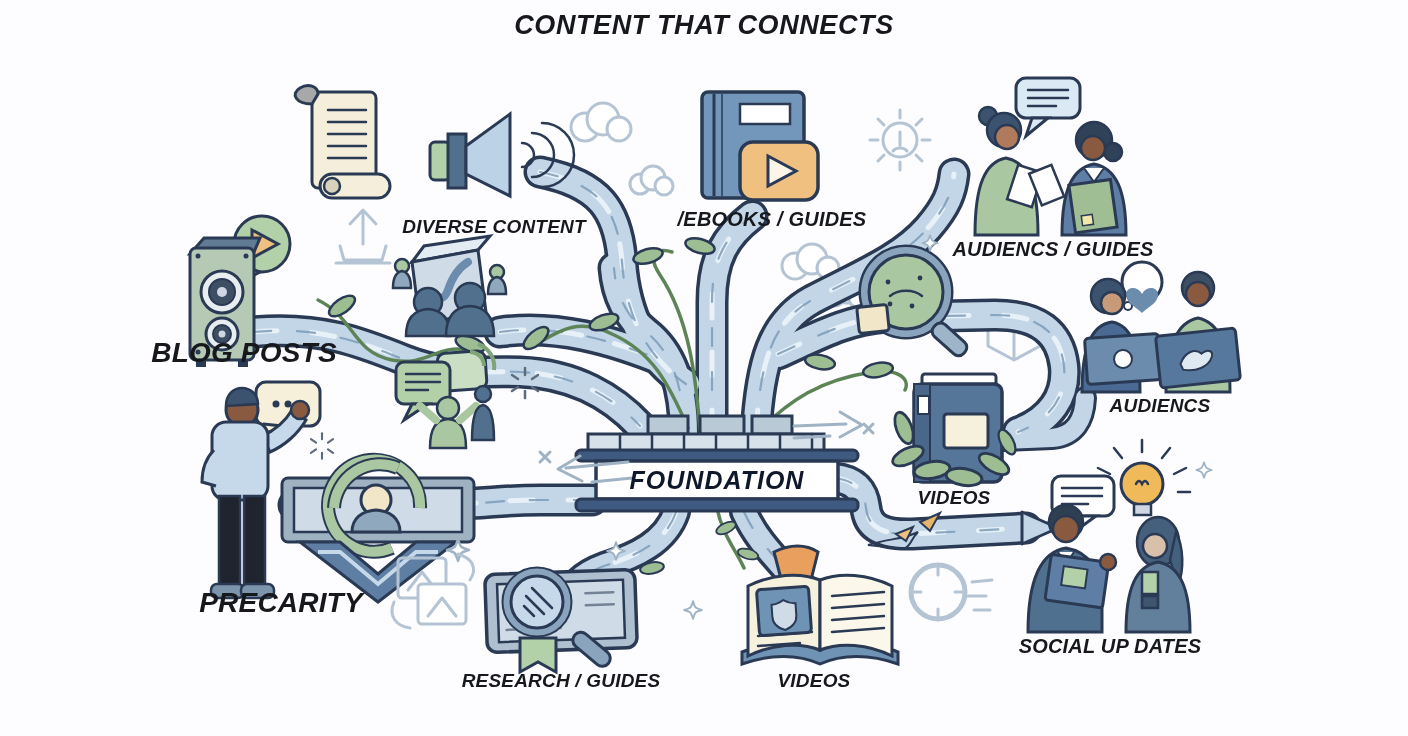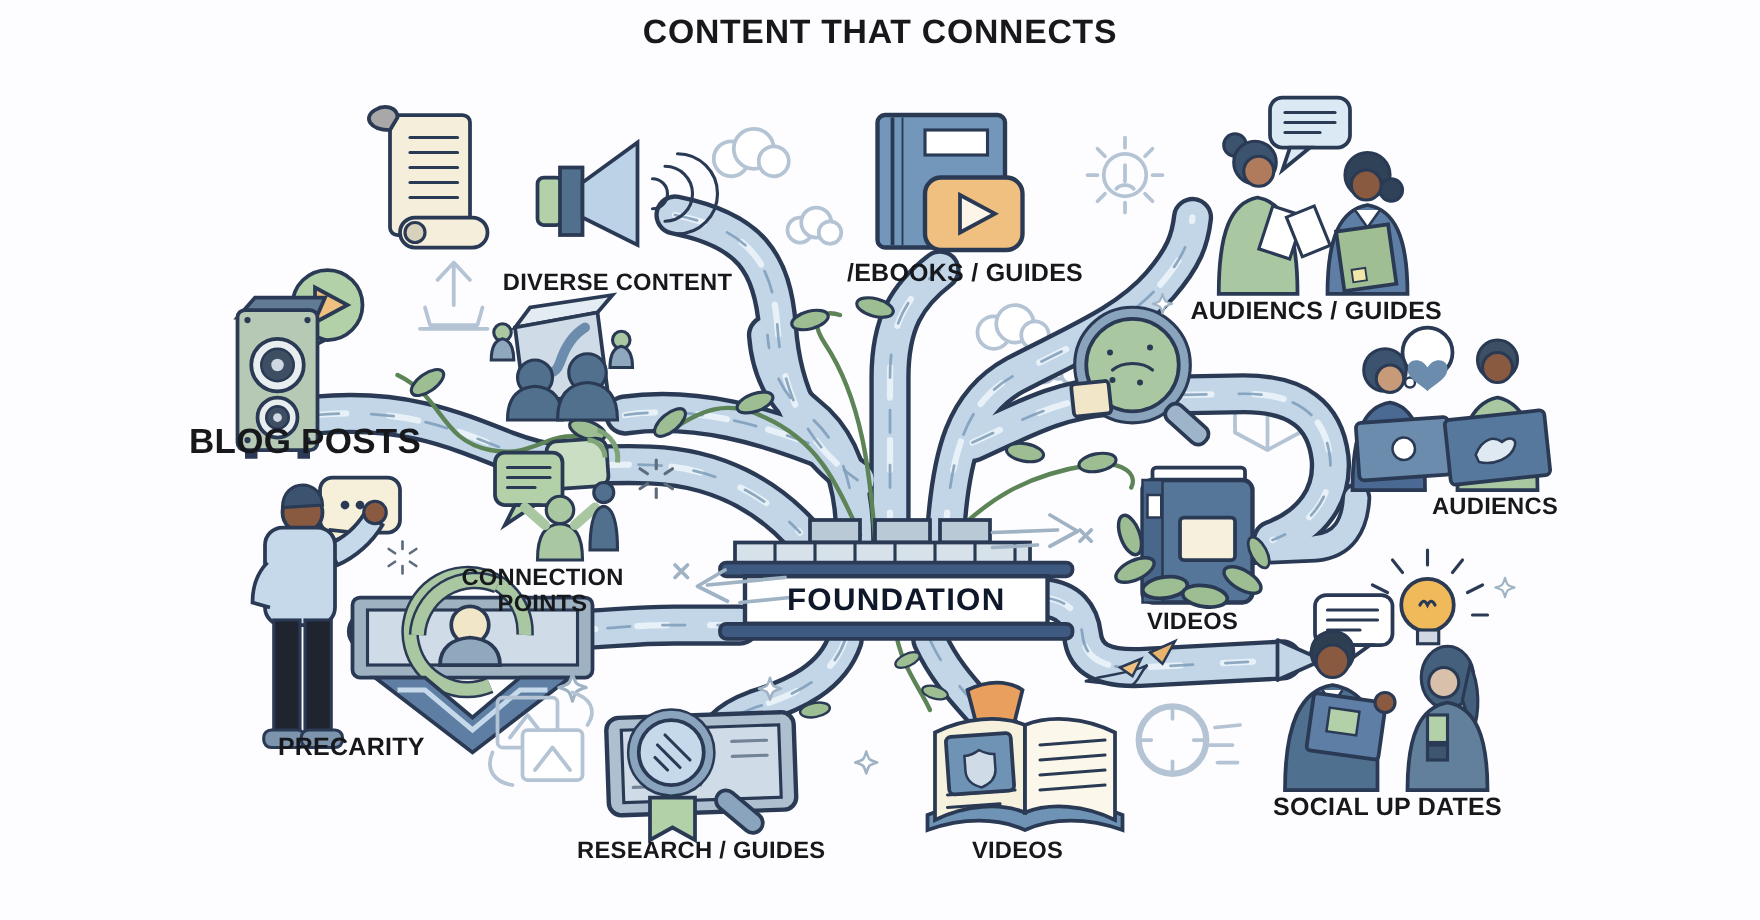--- a/index.html
+++ b/index.html
@@ -1,18 +1,18 @@
 <!DOCTYPE html>
 <html><head>
 <meta charset="utf-8">
 <style>
   html,body{margin:0;padding:0;}
   body{width:1408px;height:736px;overflow:hidden;background:#fdfdff;
        font-family:"Liberation Sans",sans-serif;position:relative;}
-  #stage{position:absolute;inset:0;width:1408px;height:736px;}
+  #stage{position:absolute;inset:0;width:1408px;height:736px;font-style:italic;}
   svg{position:absolute;left:0;top:0;}
   .lbl{position:absolute;transform:translateX(-50%);color:#17181c;font-weight:700;
        white-space:nowrap;letter-spacing:.2px;text-align:center;}
   .lbl.wrap{white-space:normal;line-height:1.12;}
   .title{font-size:27px;letter-spacing:.6px;}
   .found{font-size:25px;letter-spacing:1px;color:#0f172a;}
   .po{stroke:#2a3a54;stroke-width:33;fill:none;stroke-linecap:round;}
   .pf{stroke:#c2d6e8;stroke-width:26;fill:none;stroke-linecap:round;}
   .po2{stroke:#2a3a54;stroke-width:30;fill:none;stroke-linecap:round;}
   .pf2{stroke:#c2d6e8;stroke-width:23;fill:none;stroke-linecap:round;}
@@ -512,22 +512,21 @@
     <path d="M 920 522 L 940 513 L 930 531 Z" fill="#e8b36a" stroke="#2a3a54" stroke-width="2"></path>
     <path d="M 896 534 L 913 527 L 906 541 Z" fill="#f0c080" stroke="#2a3a54" stroke-width="2"></path>
   </g>
 </svg>
 
 <div class="lbl title" style="left:704px;top:10px;">CONTENT THAT CONNECTS</div>
 <div class="lbl" style="left:494px;top:196px;font-size:19px;margin-top:20px;">DIVERSE CONTENT</div>
 <div class="lbl" style="left:1053px;top:238px;font-size:20px;">AUDIENCS / GUIDES</div>
 <div class="lbl" style="left:772px;top:208px;font-size:20px;">/EBOOKS / GUIDES</div>
 <div class="lbl" style="left:244px;top:337px;font-size:28px;">BLOG POSTS</div>
-<div class="lbl" style="left:1160px;top:395px;font-size:19px;margin-left:36px;">AUDIENCS</div>
+<div class="lbl" style="left:1160px;top:395px;font-size:19px;">AUDIENCS</div>
 <div class="lbl found" style="left:717px;top:466px;">FOUNDATION</div>
-<div class="lbl wrap" style="left:434px;top:452px;font-size:19px;width:150px;">CONNECTION POINTS</div>
 <div class="lbl" style="left:954px;top:487px;font-size:19px;">VIDEOS</div>
-<div class="lbl" style="left:281px;top:587px;font-size:20px;">PRECARITY</div>
+<div class="lbl" style="left:281px;top:587px;font-size:28px;">PRECARITY</div>
 <div class="lbl" style="left:1110px;top:635px;font-size:20px;">SOCIAL UP DATES</div>
 <div class="lbl" style="left:561px;top:670px;font-size:19px;">RESEARCH / GUIDES</div>
 <div class="lbl" style="left:814px;top:670px;font-size:19px;">VIDEOS</div>
 
 </div>
 
 </body></html>

